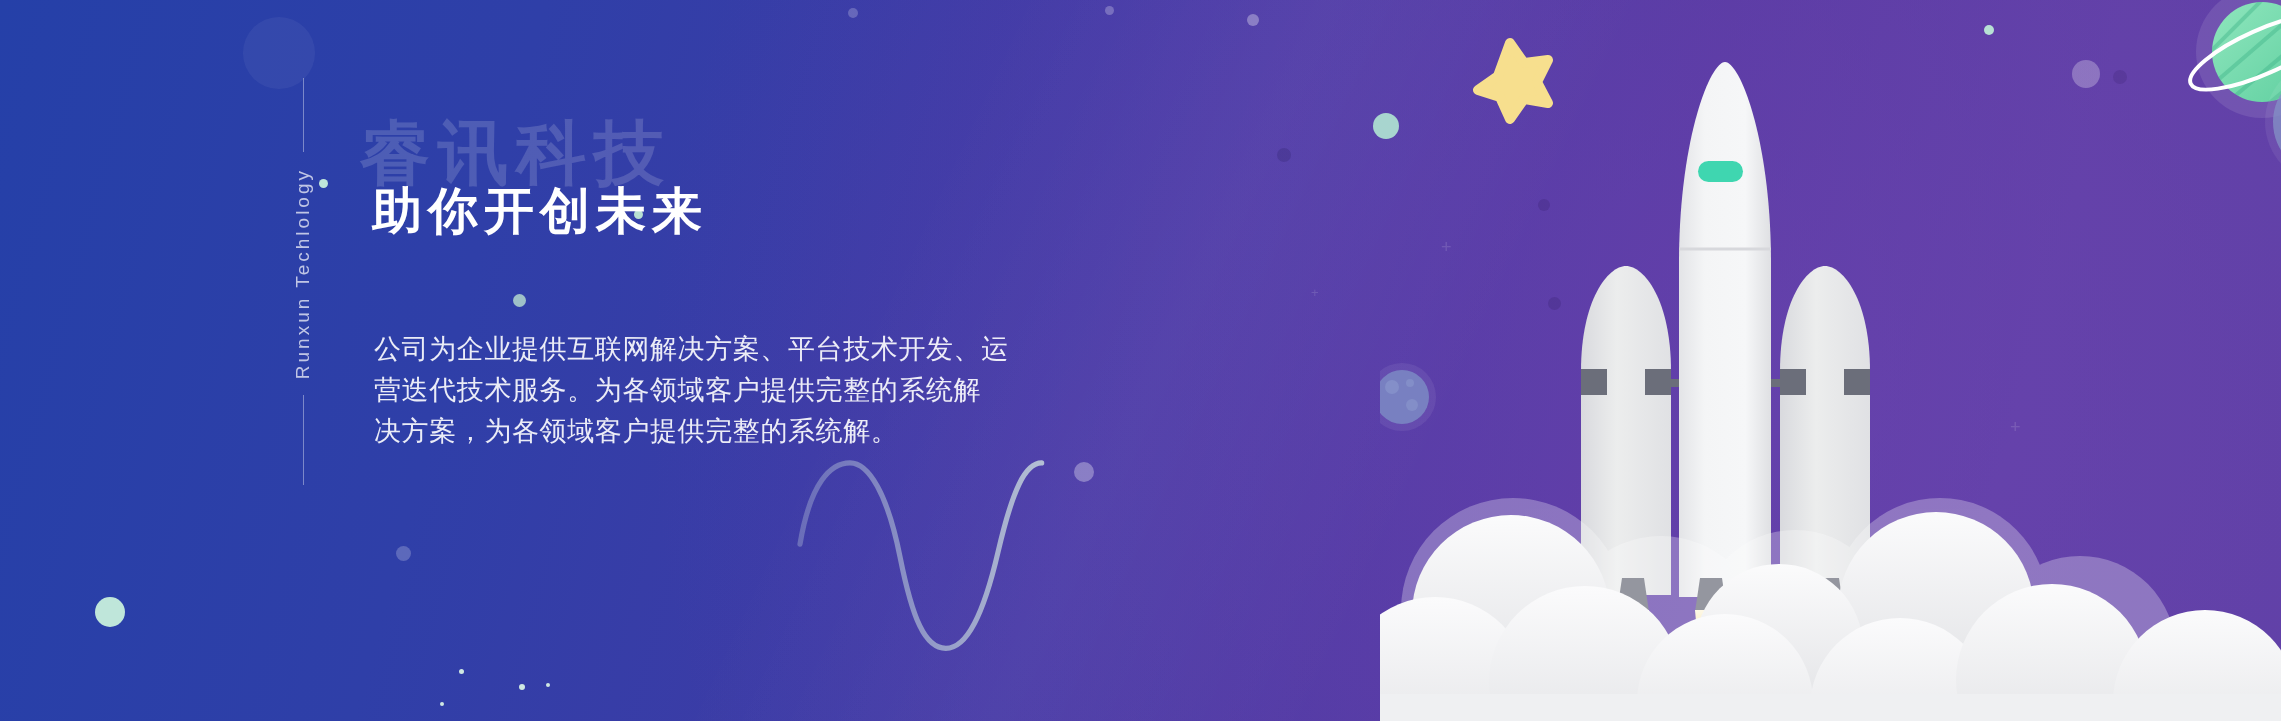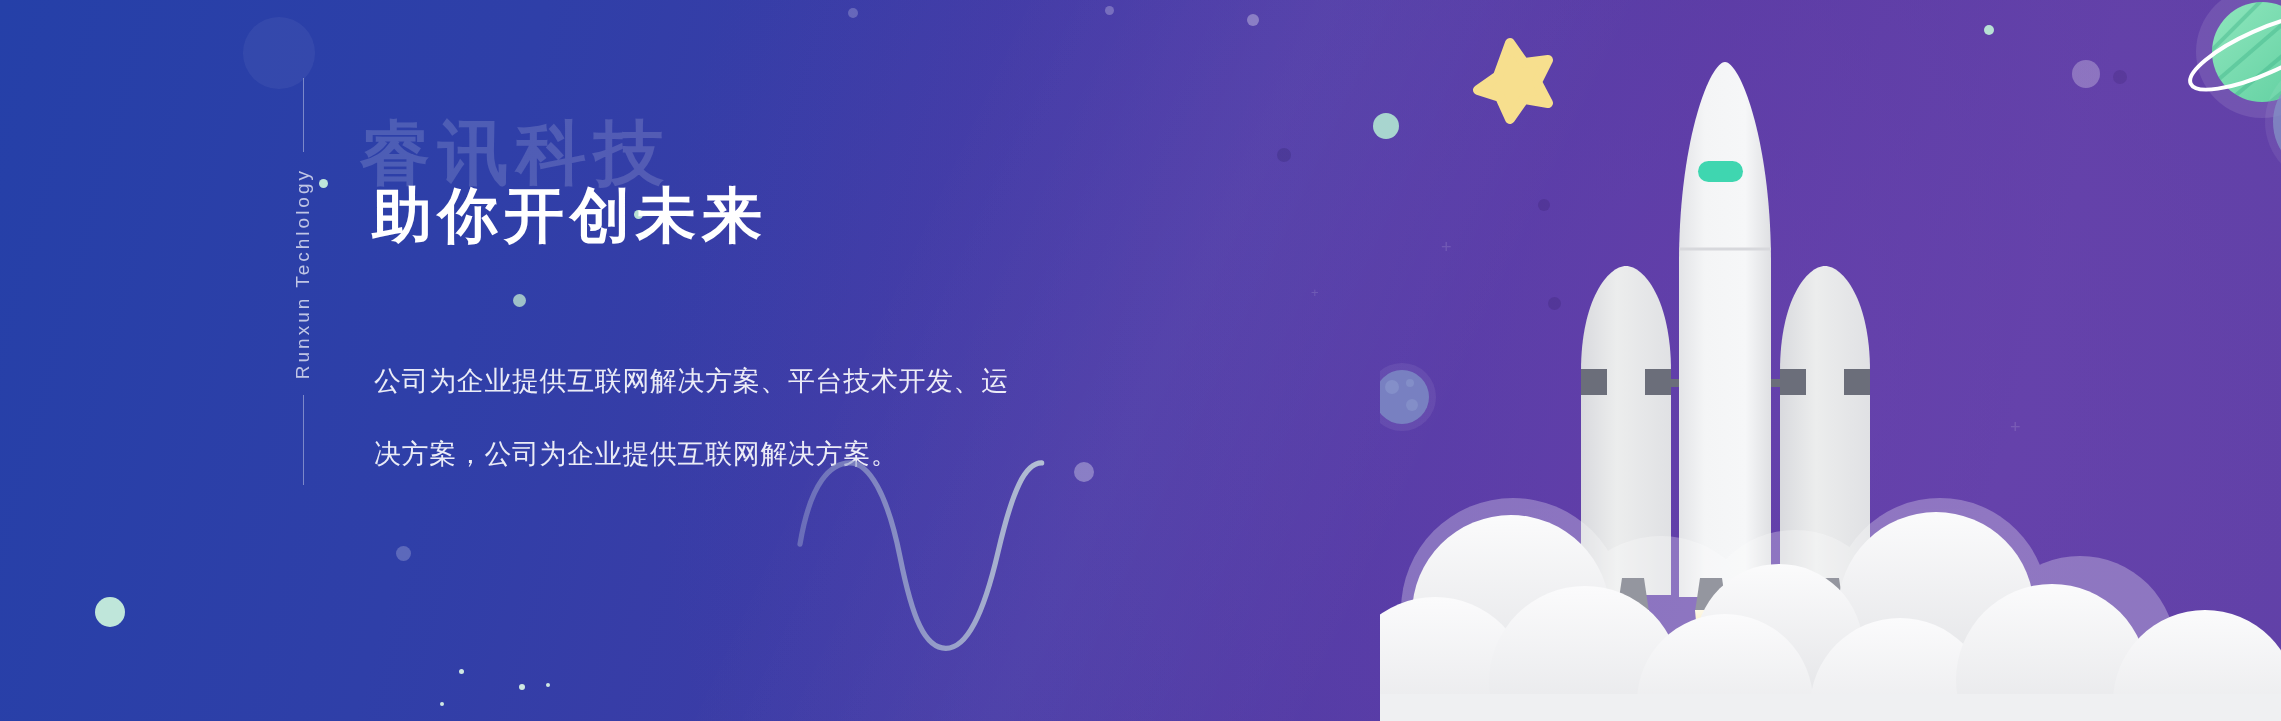--- a/index.html
+++ b/index.html
@@ -60,37 +60,37 @@
     font-weight:bold;
     letter-spacing:8px;
     color:rgba(255,255,255,0.155);
     line-height:1;
     white-space:nowrap;
     user-select:none;
   }
 
   #headline {
     position:absolute; left:0; top:68px;
-    font-size:60px;
+    font-size:50px;
     font-weight:bold;
     letter-spacing:6px;
     color:#ffffff;
     line-height:1;
     white-space:nowrap;
   }
 
   #description {
     position:absolute; left:2px; top:211px;
     width:810px;
     font-size:27px;
     line-height:1.52;
     letter-spacing:0.6px;
     color:rgba(255,255,255,0.90);
   }
-  #description div { white-space:nowrap;margin-top:32px; }
+  #description div { white-space:nowrap; }
 
   
   #wave-svg { position:absolute; left:600px; top:440px; }
 
   
   #rocket-scene { position:absolute; left:1380px; top:0; width:901px; height:721px; }
   #rocket-svg { position:absolute; left:0; top:0; }
 </style>
 </head>
 <body>
@@ -139,21 +139,22 @@
     <div class="rule top"></div>
     <div id="brand-vertical-text">Runxun Techlology</div>
     <div class="rule bot"></div>
   </div>
 
   <div id="text-block">
     <div id="watermark-title">睿讯科技</div>
     <h1 id="headline">助你开创未来</h1>
     <div id="description">
       <div>公司为企业提供互联网解决方案、平台技术开发、运</div>
-      <div>决方案，公司为企业提供互联网解决方案。</div>
+      <div>营迭代技术服务。为各领域客户提供完整的系统解</div>
+      <div>决方案，为各领域客户提供完整的系统解。</div>
     </div>
   </div>
 
   <svg id="wave-svg" width="260" height="260" viewBox="0 0 240 240" style="width: 650px; height: 250px; overflow: visible;">
     <defs>
       <linearGradient id="waveGrad" x1="0" y1="0" x2="1" y2="0">
         <stop offset="0%" stop-color="#8d95c8" stop-opacity="0.55"></stop>
         <stop offset="55%" stop-color="#a6b2cf" stop-opacity="0.80"></stop>
         <stop offset="100%" stop-color="#b9c6d6" stop-opacity="0.95"></stop>
       </linearGradient>

